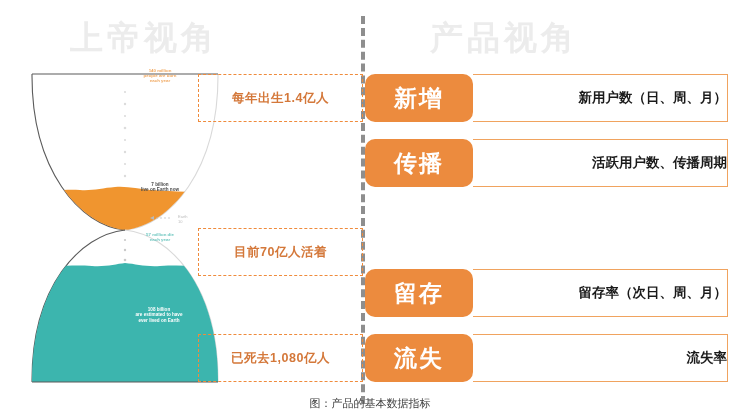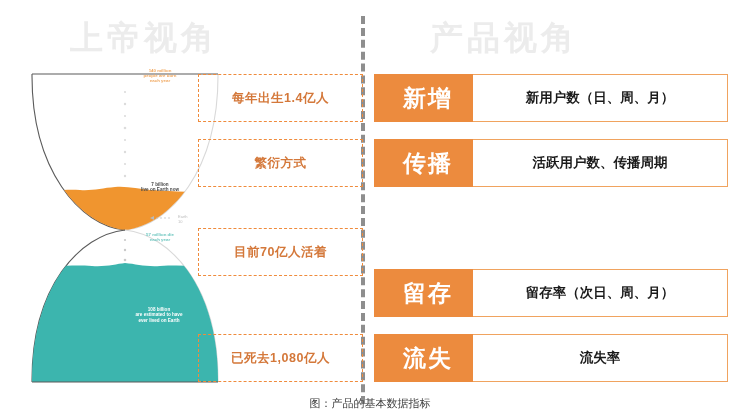--- a/index.html
+++ b/index.html
@@ -69,34 +69,34 @@
     box-sizing:border-box;
     border:1.6px dashed #ef8b3c;
     background:transparent;
     display:flex;align-items:center;justify-content:center;
   }
   .dash-box span{
     font-size:12.5px;color:#d4783a;font-weight:bold;
     white-space:nowrap;letter-spacing:0.5px;
   }
   .cat{
-    position:absolute;left:374px;top:0;width:108px;height:48px;
+    position:absolute;left:365px;top:0;width:108px;height:48px;
     background:#ec8b3e;
-    display:flex;align-items:center;justify-content:center;
+    display:flex;align-items:center;justify-content:center;border-radius:10px;
   }
   .cat span{
     font-size:23px;color:#ffffff;font-weight:bold;letter-spacing:2px;
   }
   .desc{
     position:absolute;left:473px;top:0;width:255px;height:48px;
     background:#ffffff;
     box-sizing:border-box;
     border:1.2px solid #f0a35f;
     border-left:none;
-    display:flex;align-items:center;justify-content:center;
+    display:flex;align-items:center;justify-content:flex-end;
   }
   .desc span{
     font-size:13.5px;color:#1a1a1a;font-weight:bold;white-space:nowrap;
   }
 
   
   #caption{
     position:absolute;left:0;top:396px;width:740px;
     text-align:center;font-size:11px;color:#3b3b3b;
   }
@@ -183,23 +183,20 @@
     </div>
     <div class="cat">
       <span>新增</span>
     </div>
     <div class="desc">
       <span>新用户数（日、周、月）</span>
     </div>
   </div>
 
   <div class="row" style="top:139px;">
-    <div class="dash-box">
-      <span>繁衍方式</span>
-    </div>
     <div class="cat">
       <span>传播</span>
     </div>
     <div class="desc">
       <span>活跃用户数、传播周期</span>
     </div>
   </div>
 
   <div class="row" style="top:204px;margin-top:24px;">
     <div class="dash-box">

